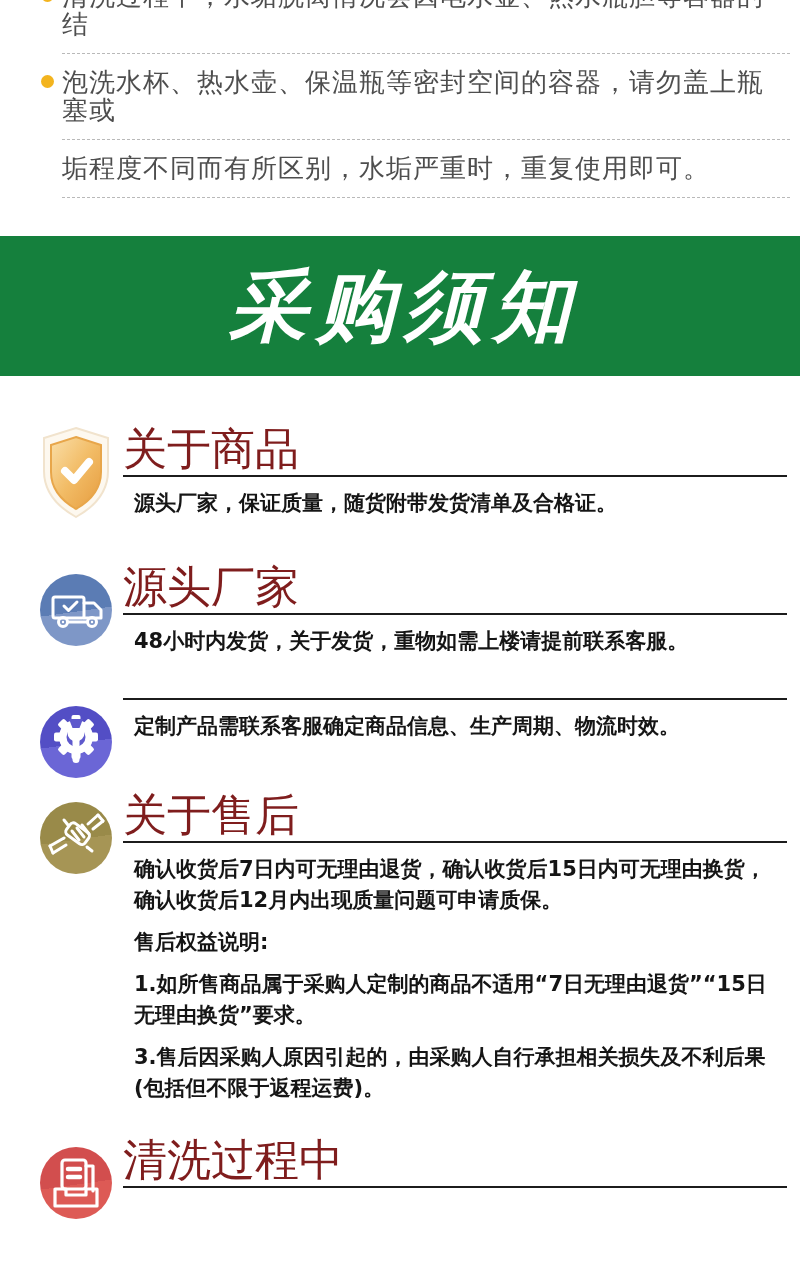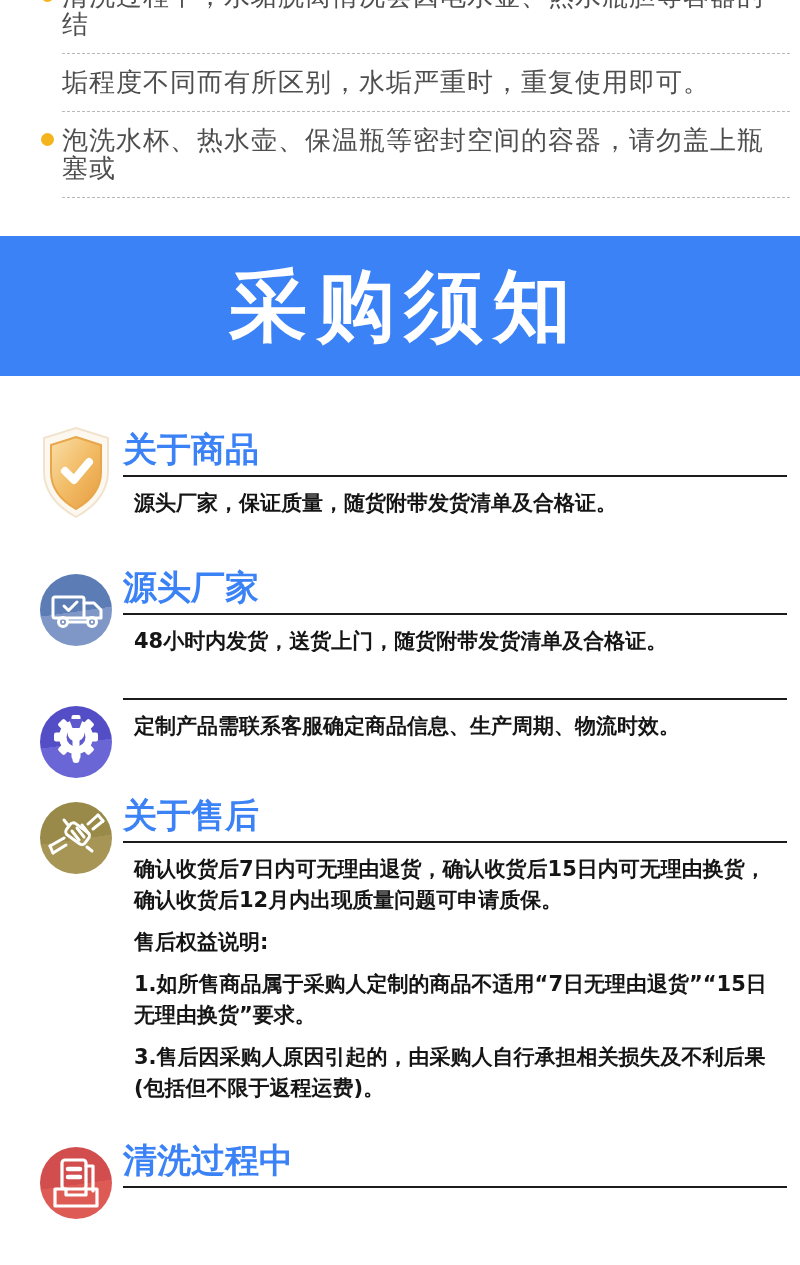--- a/index.html
+++ b/index.html
@@ -14,22 +14,22 @@
     position:relative;line-height:28px;padding:14px 0 15px;
     border-bottom:1px dashed #b9b9b9;
     font-size:26px;color:#4e4e4e;letter-spacing:1px;
   }
   .bullet-dot{
     position:absolute;left:-21px;top:21px;width:13px;height:13px;
     border-radius:50%;background:#f3b41e;
   }
   
   .banner{
-    margin-top:38px;height:140px;background:#3b82f6;
-    display:flex;align-items:center;justify-content:center;
+    margin-top:38px;height:140px;background:#15803d;
+    display:flex;align-items:center;justify-content:center;font-style:italic;
   }
   .banner-title{
     color:#ffffff;font-size:78px;font-weight:bold;
     letter-spacing:10px;padding-left:10px;line-height:1;
   }
   
   .sections{padding:0 13px 0 40px;}
   .section{display:flex;align-items:flex-start;}
   .sec-product {margin-top:52px;}
   .sec-shipping{margin-top:36px;}
@@ -38,38 +38,38 @@
   .sec-invoice {margin-top:24px;}
   .icon-col{flex:0 0 72px;width:72px;margin-right:11px;position:relative;}
   .circle{width:72px;height:72px;border-radius:50%;margin-top:8px;}
   .c-truck  {background:linear-gradient(172deg,#5b7cb4 0%,#5b7cb4 52%,#7e97c7 52%,#7e97c7 100%);}
   .c-gear   {background:linear-gradient(172deg,#534ec5 0%,#534ec5 52%,#6b66d6 52%,#6b66d6 100%);}
   .c-hand   {background:linear-gradient(172deg,#998a49 0%,#998a49 52%,#a69555 52%,#a69555 100%);}
   .c-invoice{background:linear-gradient(172deg,#d24e4e 0%,#d24e4e 52%,#dd5a55 52%,#dd5a55 100%);}
   .circle svg{display:block;}
   .shield-wrap{margin:-2px 0 0 -3px;}
   .content{flex:1;min-width:0;}
-  .sec-title{font-size:34px;font-weight:bold;color:#3b82f6;line-height:42px;margin:0 0 5px;}
+  .sec-title{font-size:44px;font-weight:normal;color:#7f1d1d;line-height:42px;margin:0 0 5px;}
   .sec-rule{border:0;border-top:2px solid #1c1c1c;margin:0 0 10px;}
   .sec-body p{margin:11px;font-size:21px;line-height:31px;font-weight:bold;color:#151515;}
 </style>
 </head>
 <body>
 
 <div class="notice">
   <div class="notice-row">
     <span class="bullet-dot"></span>
     <span>清洗过程中，水垢脱离情况会因电水壶、热水瓶胆等容器的结</span>
   </div>
   <div class="notice-row">
-    <span>垢程度不同而有所区别，水垢严重时，重复使用即可。</span>
-  </div>
-  <div class="notice-row">
     <span class="bullet-dot"></span>
     <span>泡洗水杯、热水壶、保温瓶等密封空间的容器，请勿盖上瓶塞或</span>
+  </div>
+  <div class="notice-row">
+    <span>垢程度不同而有所区别，水垢严重时，重复使用即可。</span>
   </div>
 </div>
 
 <div class="banner">
   <div class="banner-title">采购须知</div>
 </div>
 
 <div class="sections">
 
   <div class="section sec-product">
@@ -112,21 +112,21 @@
           </g>
           <circle cx="23" cy="48" r="1.2" fill="#ffffff"></circle>
           <circle cx="52" cy="48" r="1.2" fill="#ffffff"></circle>
         </svg>
       </div>
     </div>
     <div class="content">
       <h2 class="sec-title">源头厂家</h2>
       <hr class="sec-rule">
       <div class="sec-body">
-        <p>48小时内发货，送货上门，随货附带发货清单及合格证。</p>
+        <p>48小时内发货，关于发货，重物如需上楼请提前联系客服。</p>
       </div>
     </div>
   </div>
 
   <div class="section sec-custom">
     <div class="icon-col">
       <div class="circle c-gear">
         <svg width="72" height="72" viewBox="0 0 72 72">
           <g fill="#ffffff">
             <rect x="31.5" y="9" width="9" height="11" rx="2" transform="rotate(0 36 31)"></rect>

